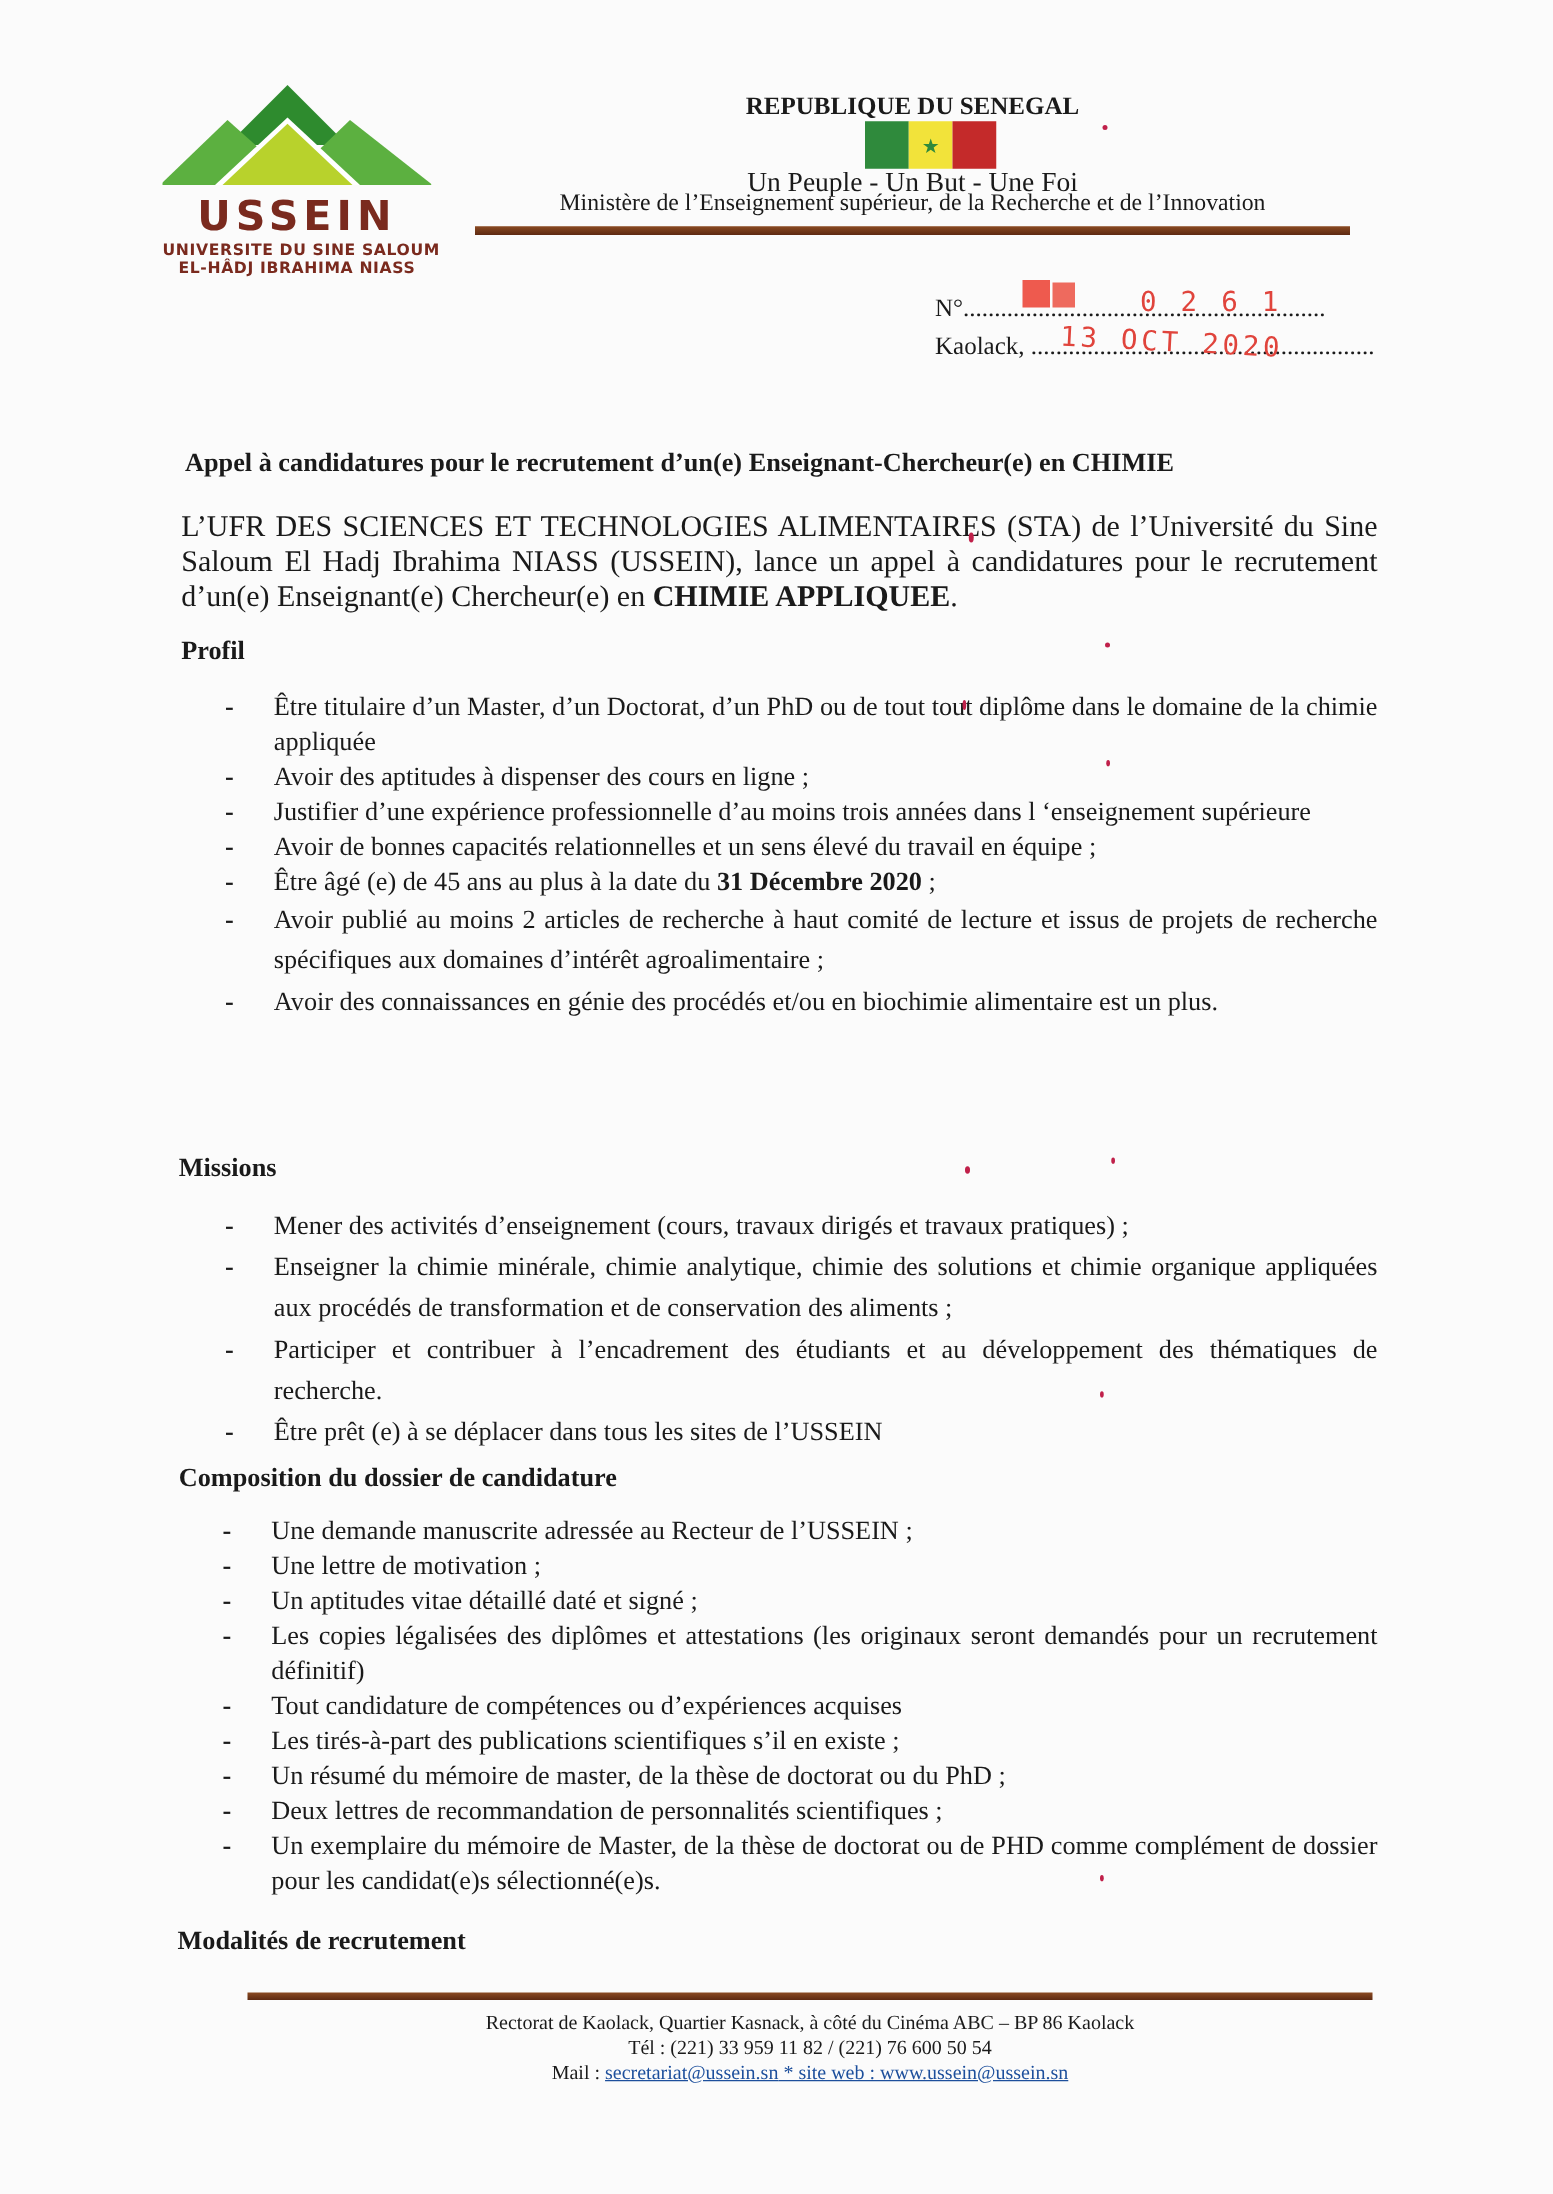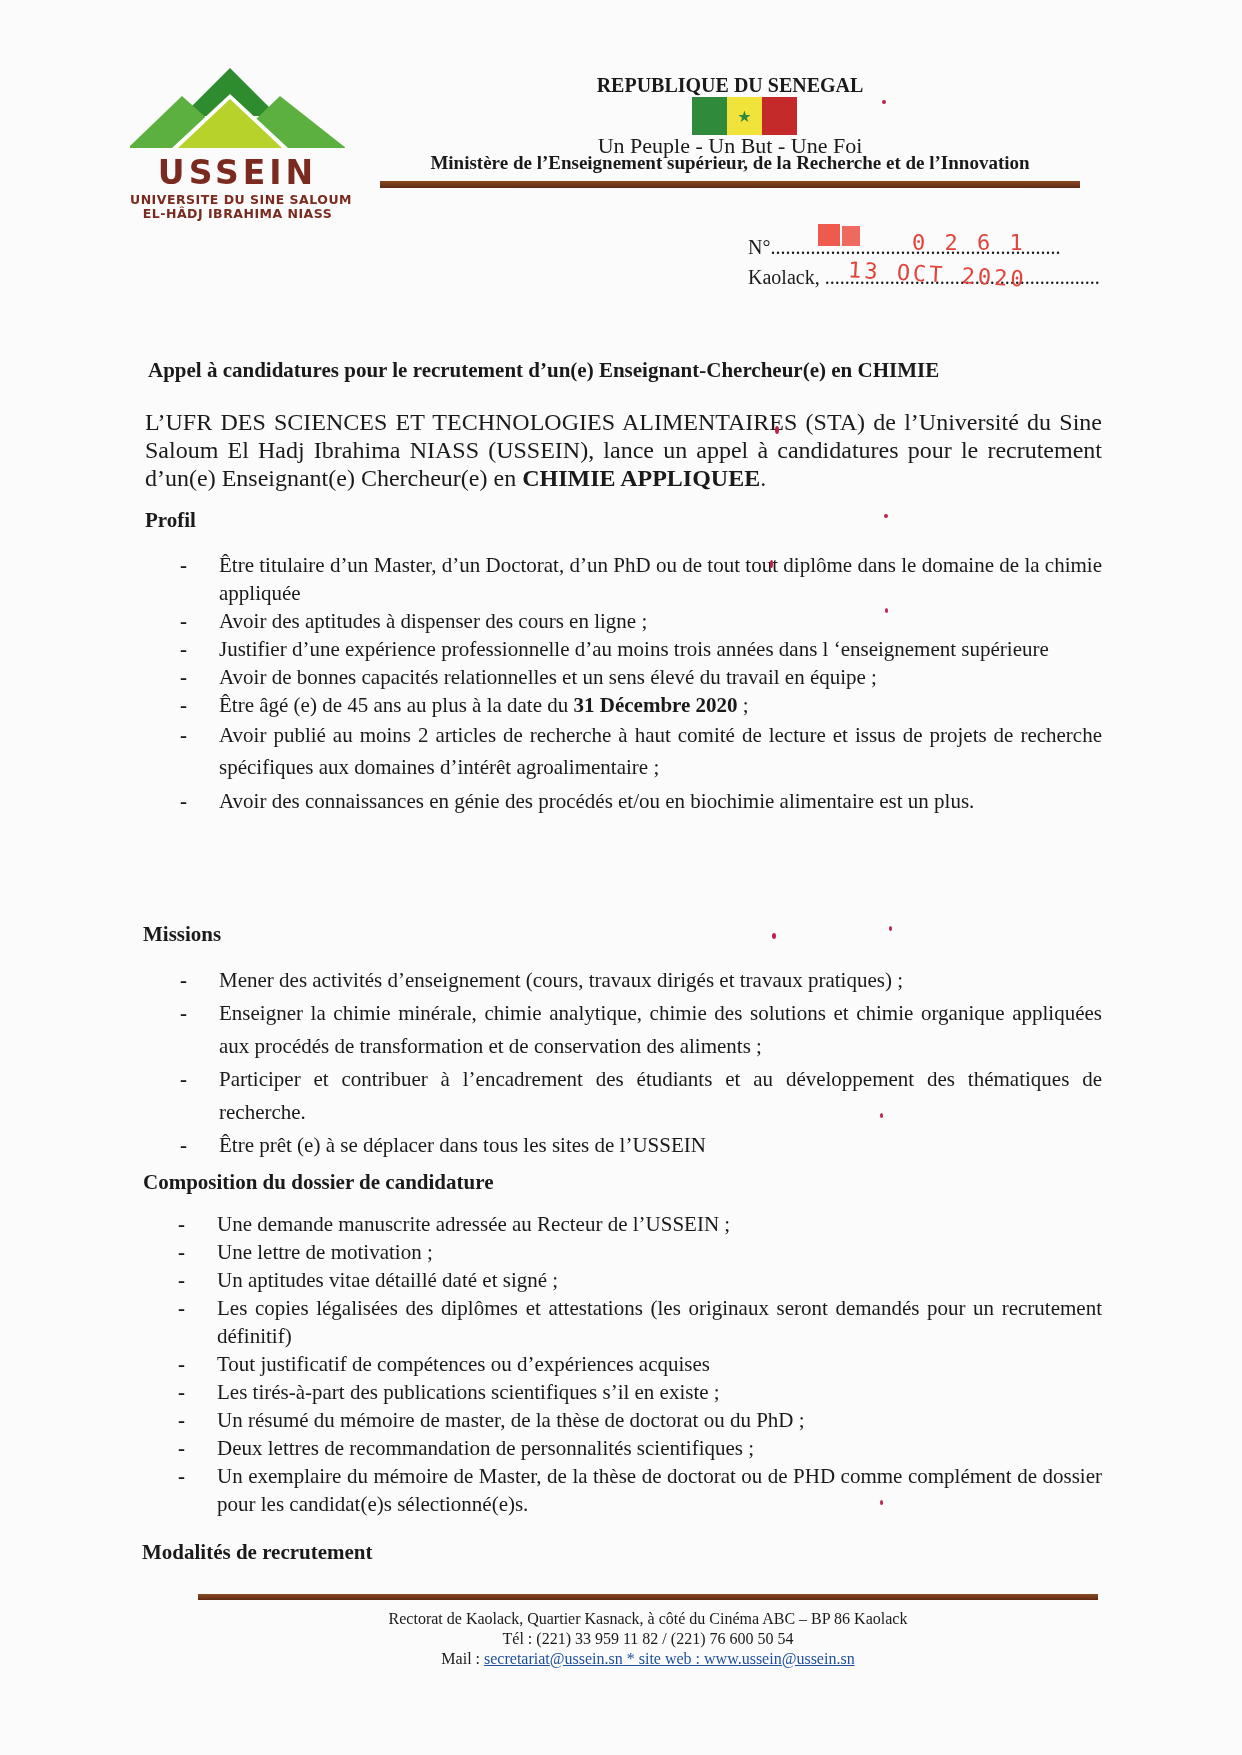--- a/index.html
+++ b/index.html
@@ -13,21 +13,21 @@
   #logo svg { display:block; margin-left:0; }
   .ussein-word { position:absolute; left:0; top:85px; width:215px; text-align:center;
     font-family:"DejaVu Sans", sans-serif; font-weight:bold; font-size:33px; letter-spacing:4px; color:#7a2a1e; }
   .ussein-sub { position:absolute; left:0; width:215px; text-align:center;
     font-family:"DejaVu Sans", sans-serif; font-weight:bold; font-size:12.5px; color:#7a2a1e; letter-spacing:0.5px; white-space:nowrap; }
   
   .hdr-rep { left:380px; top:74px; width:700px; text-align:center; font-weight:bold; font-size:20px; }
   .flag { left:692px; top:97px; width:105px; height:38px; display:flex; }
   .flag div { flex:1; position:relative; }
   .hdr-motto { left:380px; top:133px; width:700px; text-align:center; font-size:22px; }
-  .hdr-min { left:380px; top:152px; width:700px; text-align:center; font-weight:bold; font-size:19px; }
+  .hdr-min { left:380px; top:152px; width:700px; text-align:center; font-weight:normal; font-size:19px; }
   .rule-top { left:380px; top:181px; width:700px; height:7px; background:linear-gradient(#8a4a22,#5e2a12); }
   .rule-bot { left:198px; top:1594px; width:900px; height:6px; background:linear-gradient(#8a4a22,#5e2a12); }
   
   .ref { left:748px; font-size:20px; white-space:nowrap; }
   .stamp { font-family:"DejaVu Sans Mono", monospace; color:#e0443c; position:absolute; font-size:22px; letter-spacing:3px; }
   
   .title { left:148px; top:358px; width:960px; font-weight:bold; font-size:21px; white-space:nowrap; }
   .intro { left:145px; top:408px; width:957px; font-size:24px; line-height:28px; text-align:justify; }
   .h2 { font-weight:bold; font-size:21px; }
   ul.dash { position:absolute; list-style:none; margin:0; padding:0; font-size:21px; line-height:28px; text-align:justify; }
@@ -99,21 +99,21 @@
   <li>Participer et contribuer à l’encadrement des étudiants et au développement des thématiques de recherche.</li>
   <li>Être prêt (e) à se déplacer dans tous les sites de l’USSEIN</li>
 </ul>
 
 <div class="abs h2" style="left:143px;top:1170px;">Composition du dossier de candidature</div>
 <ul class="dash" style="left:217px;top:1210px;width:885px;">
   <li>Une demande manuscrite adressée au Recteur de l’USSEIN ;</li>
   <li>Une lettre de motivation ;</li>
   <li>Un aptitudes vitae détaillé daté et signé ;</li>
   <li>Les copies légalisées des diplômes et attestations (les originaux seront demandés pour un recrutement définitif)</li>
-  <li>Tout justificatif de compétences ou d’expériences acquises</li>
+  <li>Tout candidature de compétences ou d’expériences acquises</li>
   <li>Les tirés-à-part des publications scientifiques s’il en existe ;</li>
   <li>Un résumé du mémoire de master, de la thèse de doctorat ou du PhD ;</li>
   <li>Deux lettres de recommandation de personnalités scientifiques ;</li>
   <li>Un exemplaire du mémoire de Master, de la thèse de doctorat ou de PHD comme complément de dossier pour les candidat(e)s sélectionné(e)s.</li>
 </ul>
 
 <div class="abs h2" style="left:142px;top:1540px;">Modalités de recrutement</div>
 
 <div class="abs rule-bot"></div>
 <div class="abs footer" style="top:1610px;">Rectorat de Kaolack, Quartier Kasnack, à côté du Cinéma ABC – BP 86 Kaolack</div>

